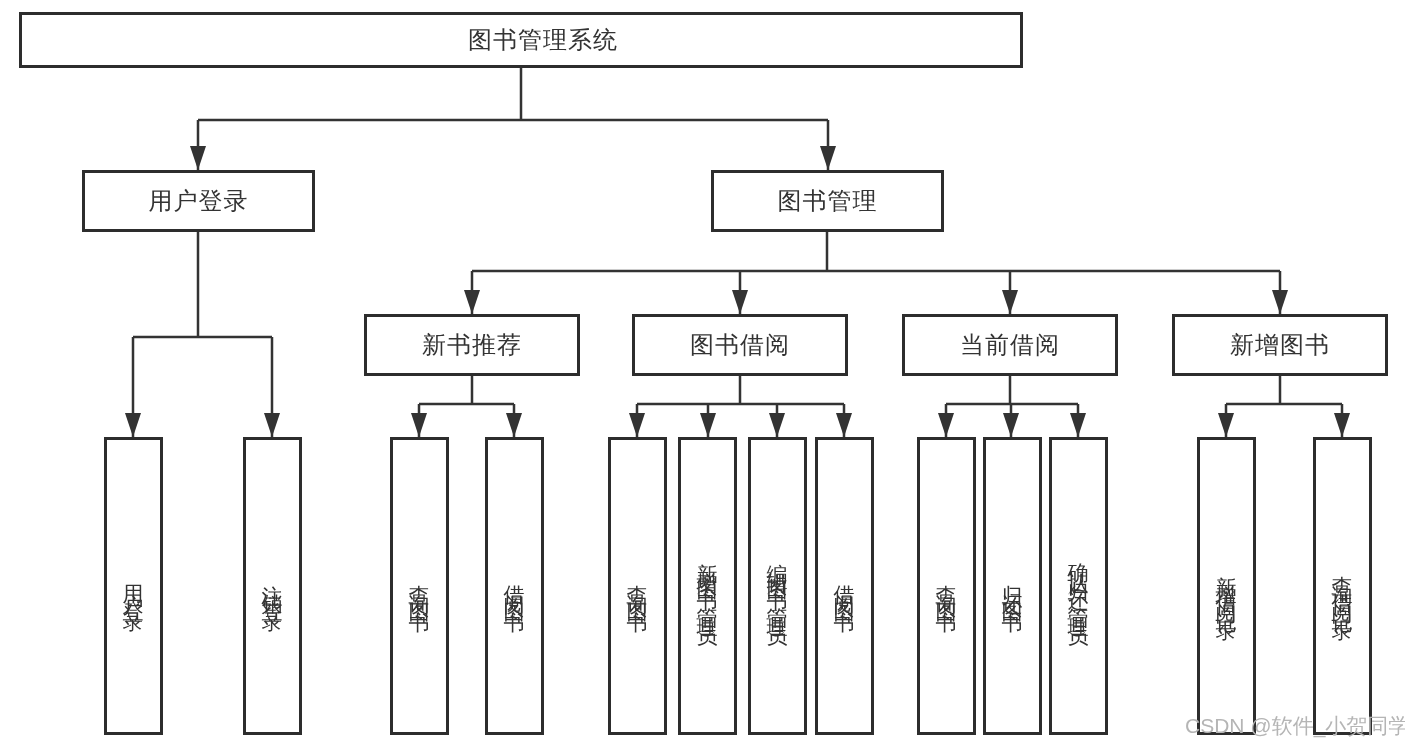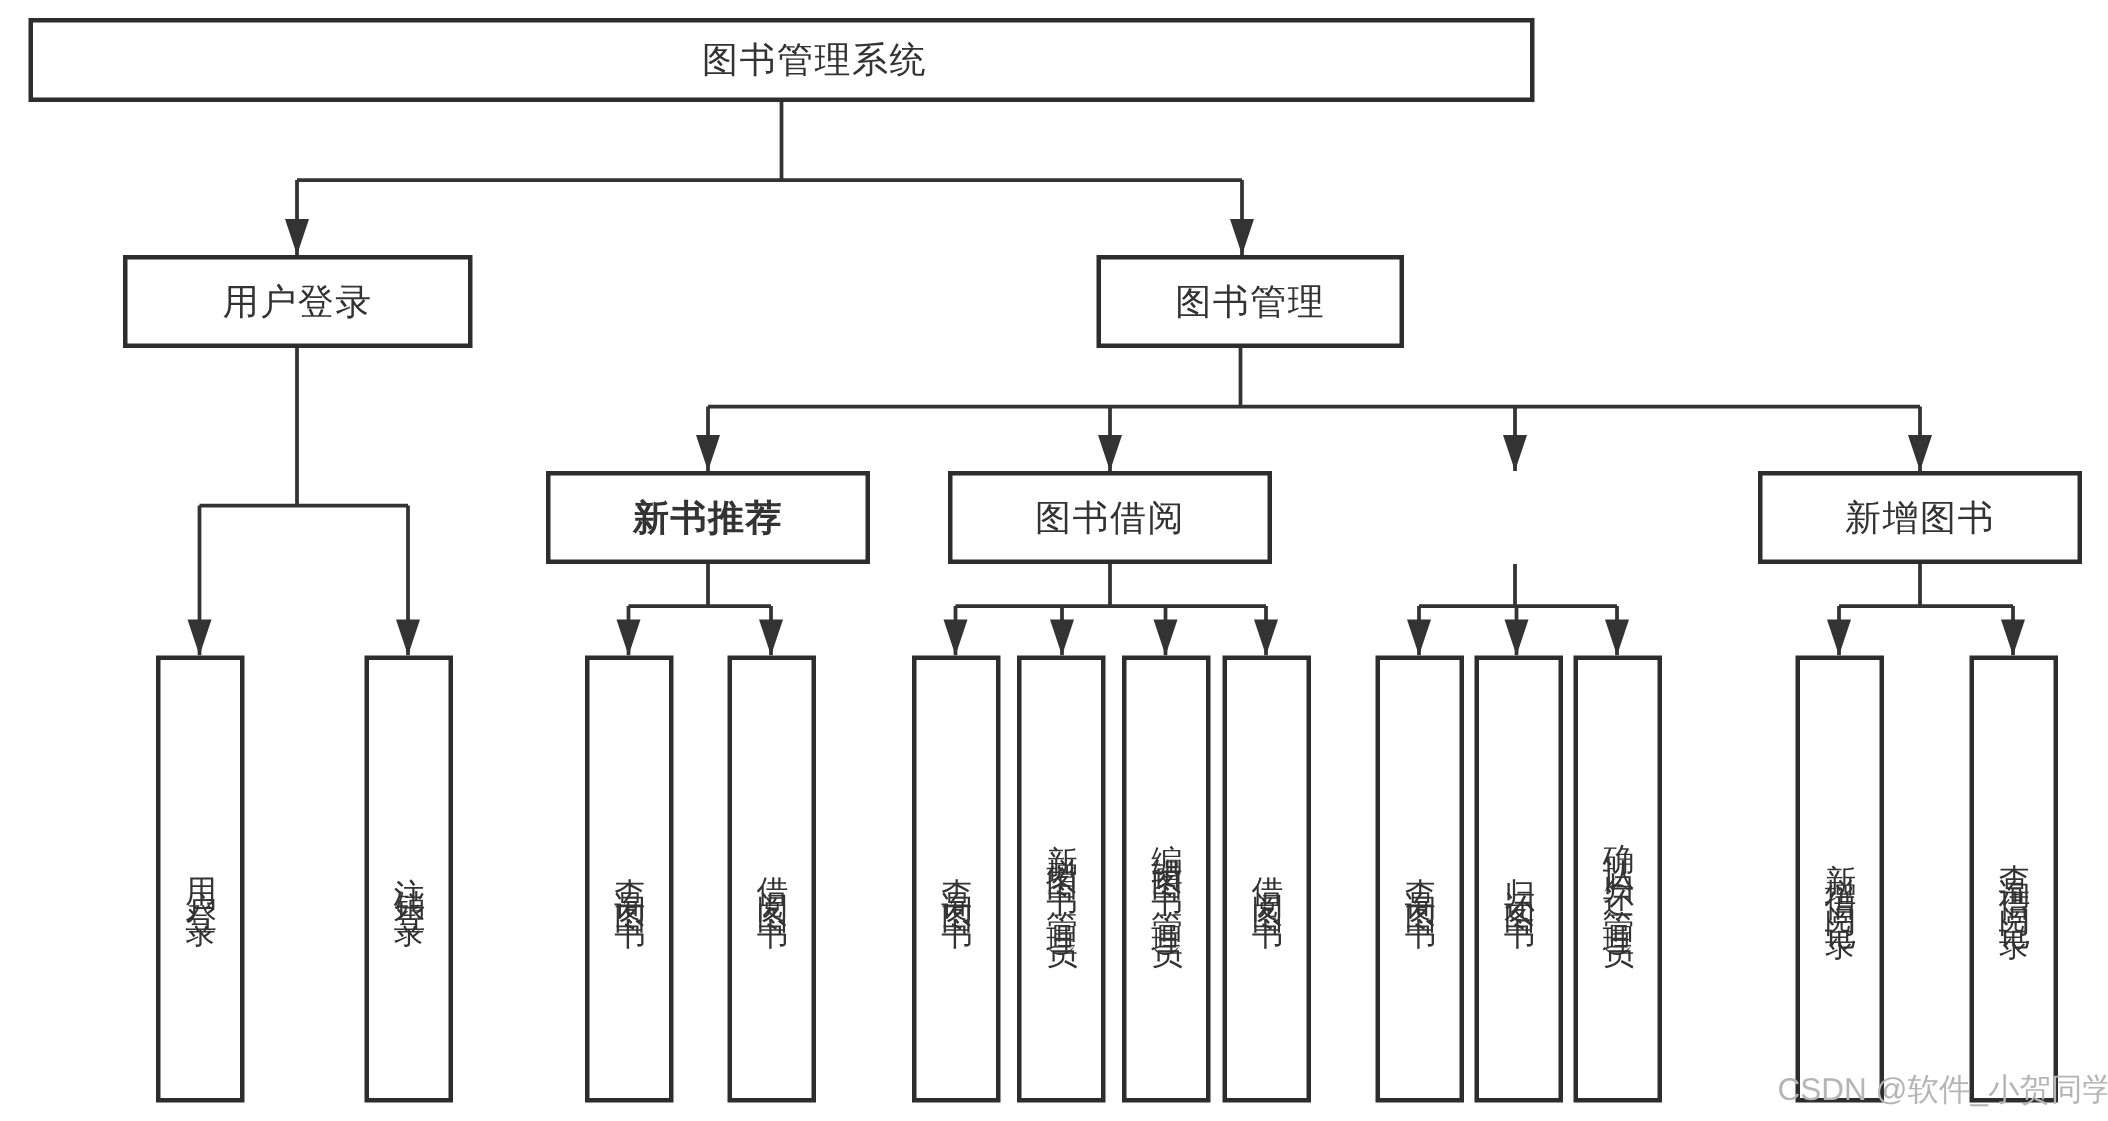--- a/index.html
+++ b/index.html
@@ -112,24 +112,25 @@
     <polygon points="1070,413 1086,413 1078,437"></polygon>
 
     <path d="M1280,376 V404 M1226,404 H1342 M1226,404 V437 M1342,404 V437"></path>
     <polygon points="1218,413 1234,413 1226,437"></polygon>
     <polygon points="1334,413 1350,413 1342,437"></polygon>
   </svg>
 
   <div class="hbox" style="left:19px; top:12px; width:1004px; height:56px;padding-left:44px;">图书管理系统</div>
 
   <div class="hbox" style="left:82px; top:170px; width:233px; height:62px;">用户登录</div>
-  <div class="hbox" style="left:711px; top:170px; width:205px; height:62px;margin-left:20px;">图书管理</div>
+  <div class="hbox" style="left:711px; top:170px; width:233px; height:62px;">图书管理</div>
 
-  <div class="hbox" style="left:364px; top:314px; width:216px; height:62px;font-weight:bold;">新书推荐</div>
+  <div class="hbox" style="left:364px; top:314px; width:216px; height:62px;">新书推荐</div>
   <div class="hbox" style="left:632px; top:314px; width:216px; height:62px;">图书借阅</div>
+  <div class="hbox" style="left:902px; top:314px; width:216px; height:62px;">当前借阅</div>
   <div class="hbox" style="left:1172px; top:314px; width:216px; height:62px;">新增图书</div>
 
   <div class="vbox" style="left:104px;">
     <span>用户登录</span>
   </div>
   <div class="vbox" style="left:243px;">
     <span>注销登录</span>
   </div>
 
   <div class="vbox" style="left:390px;">

